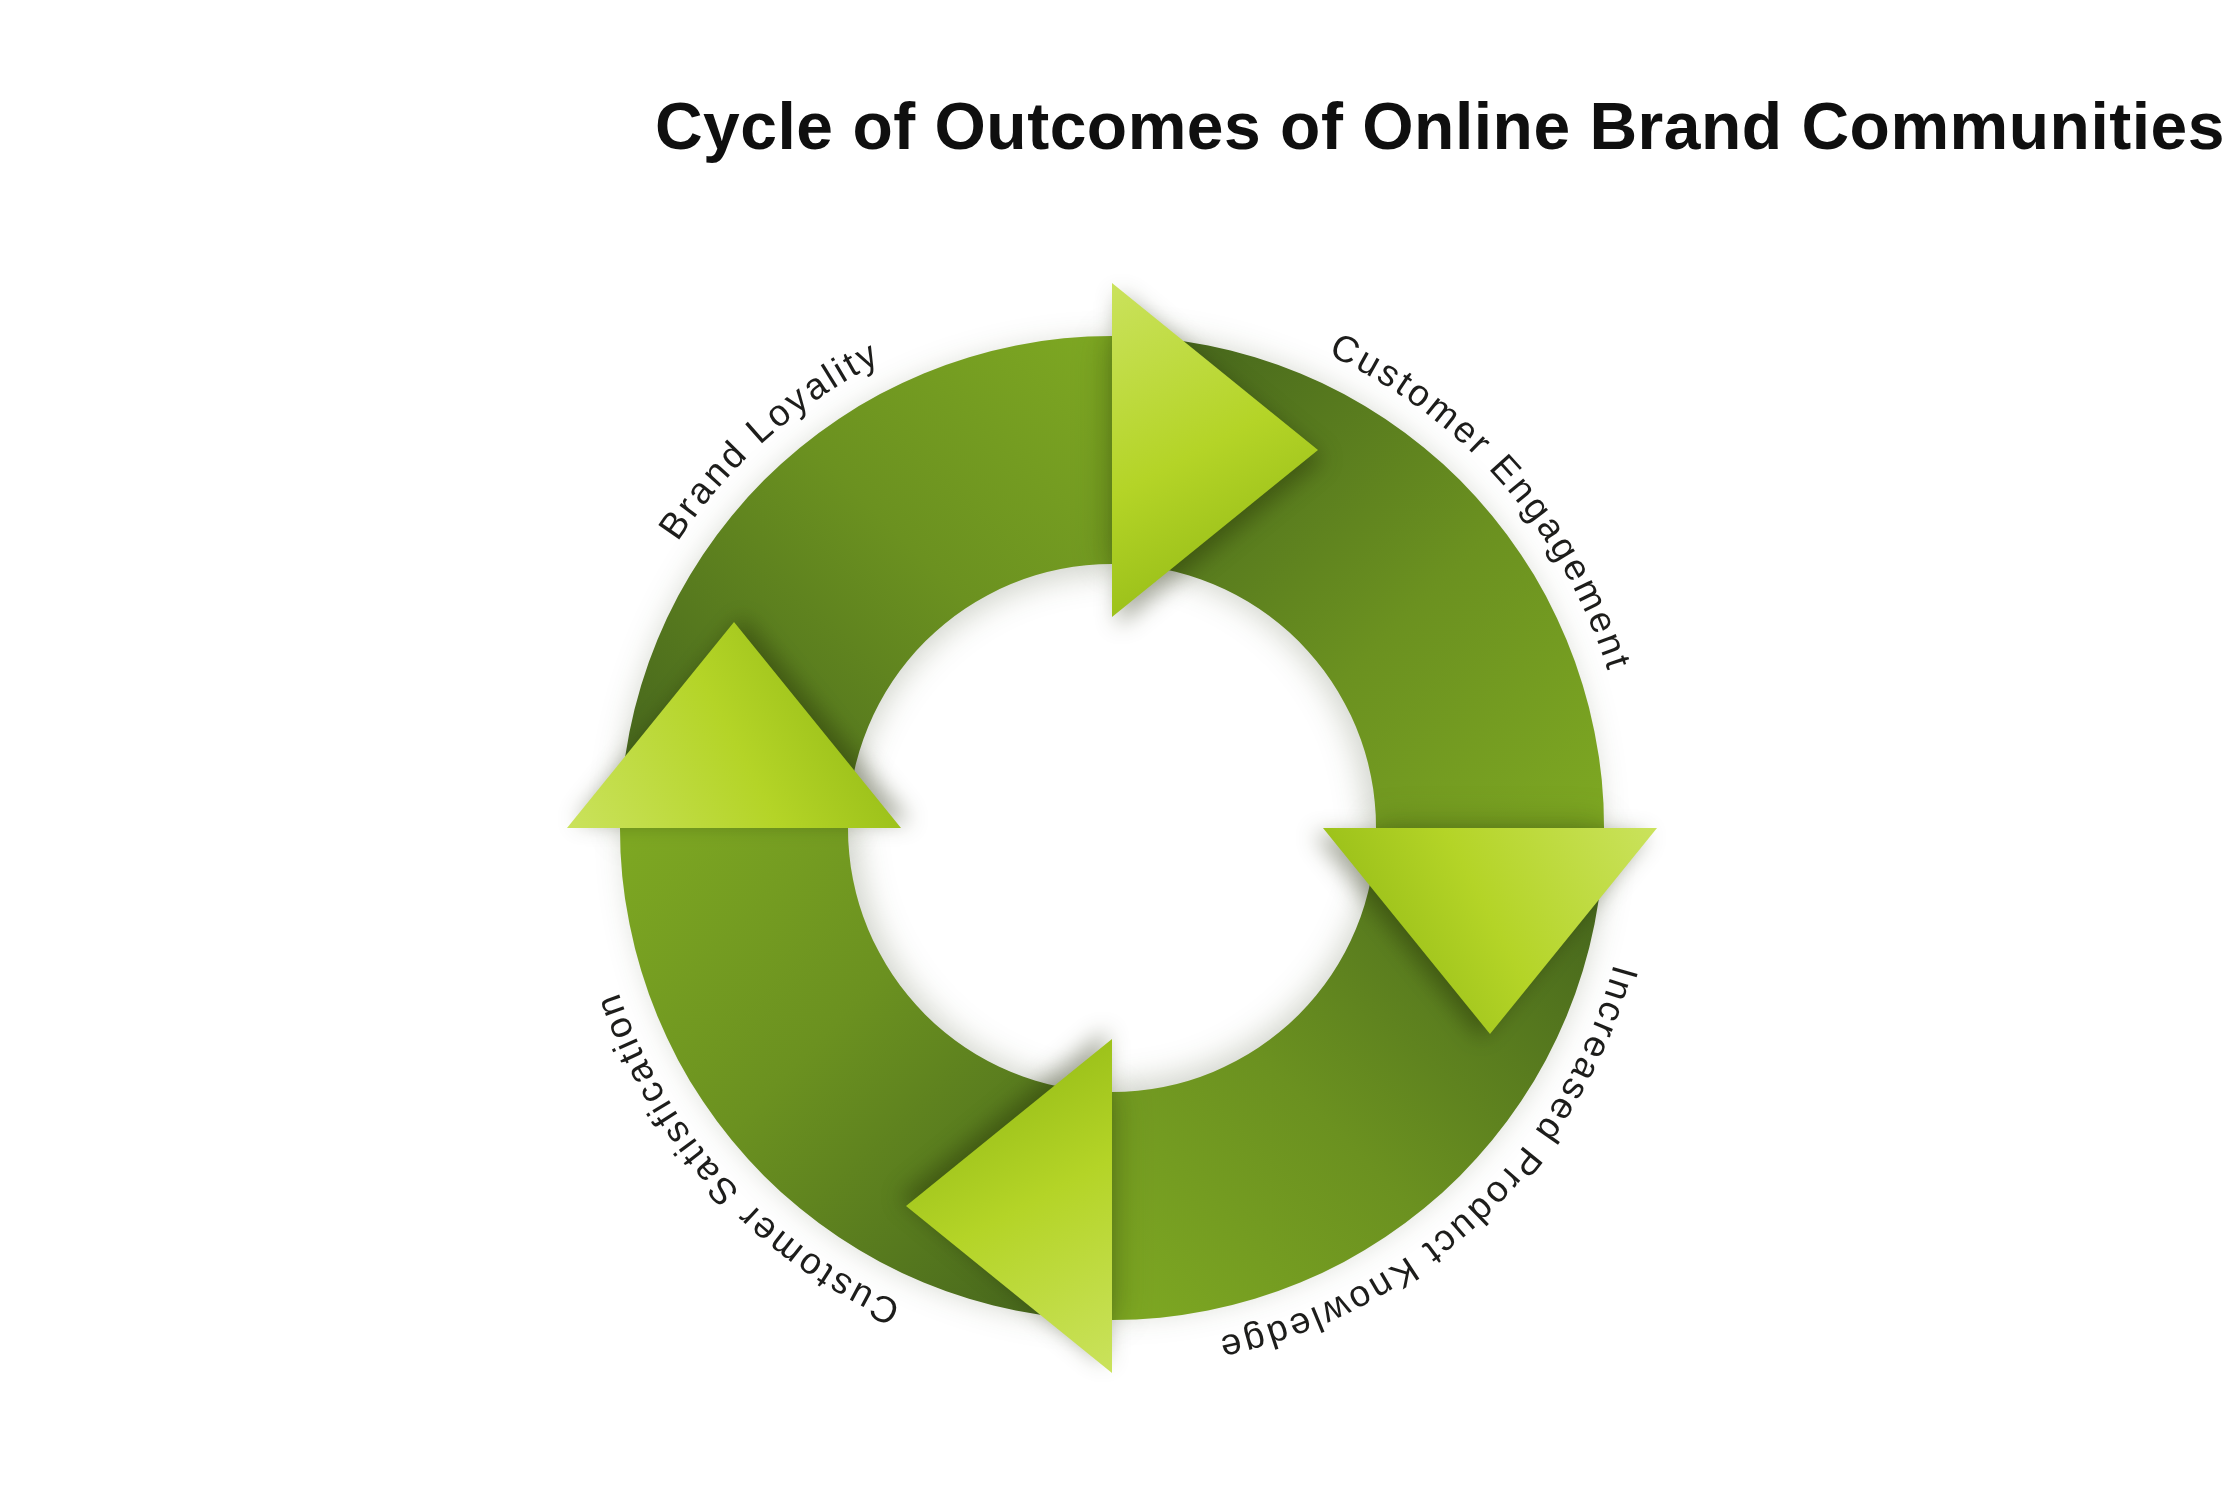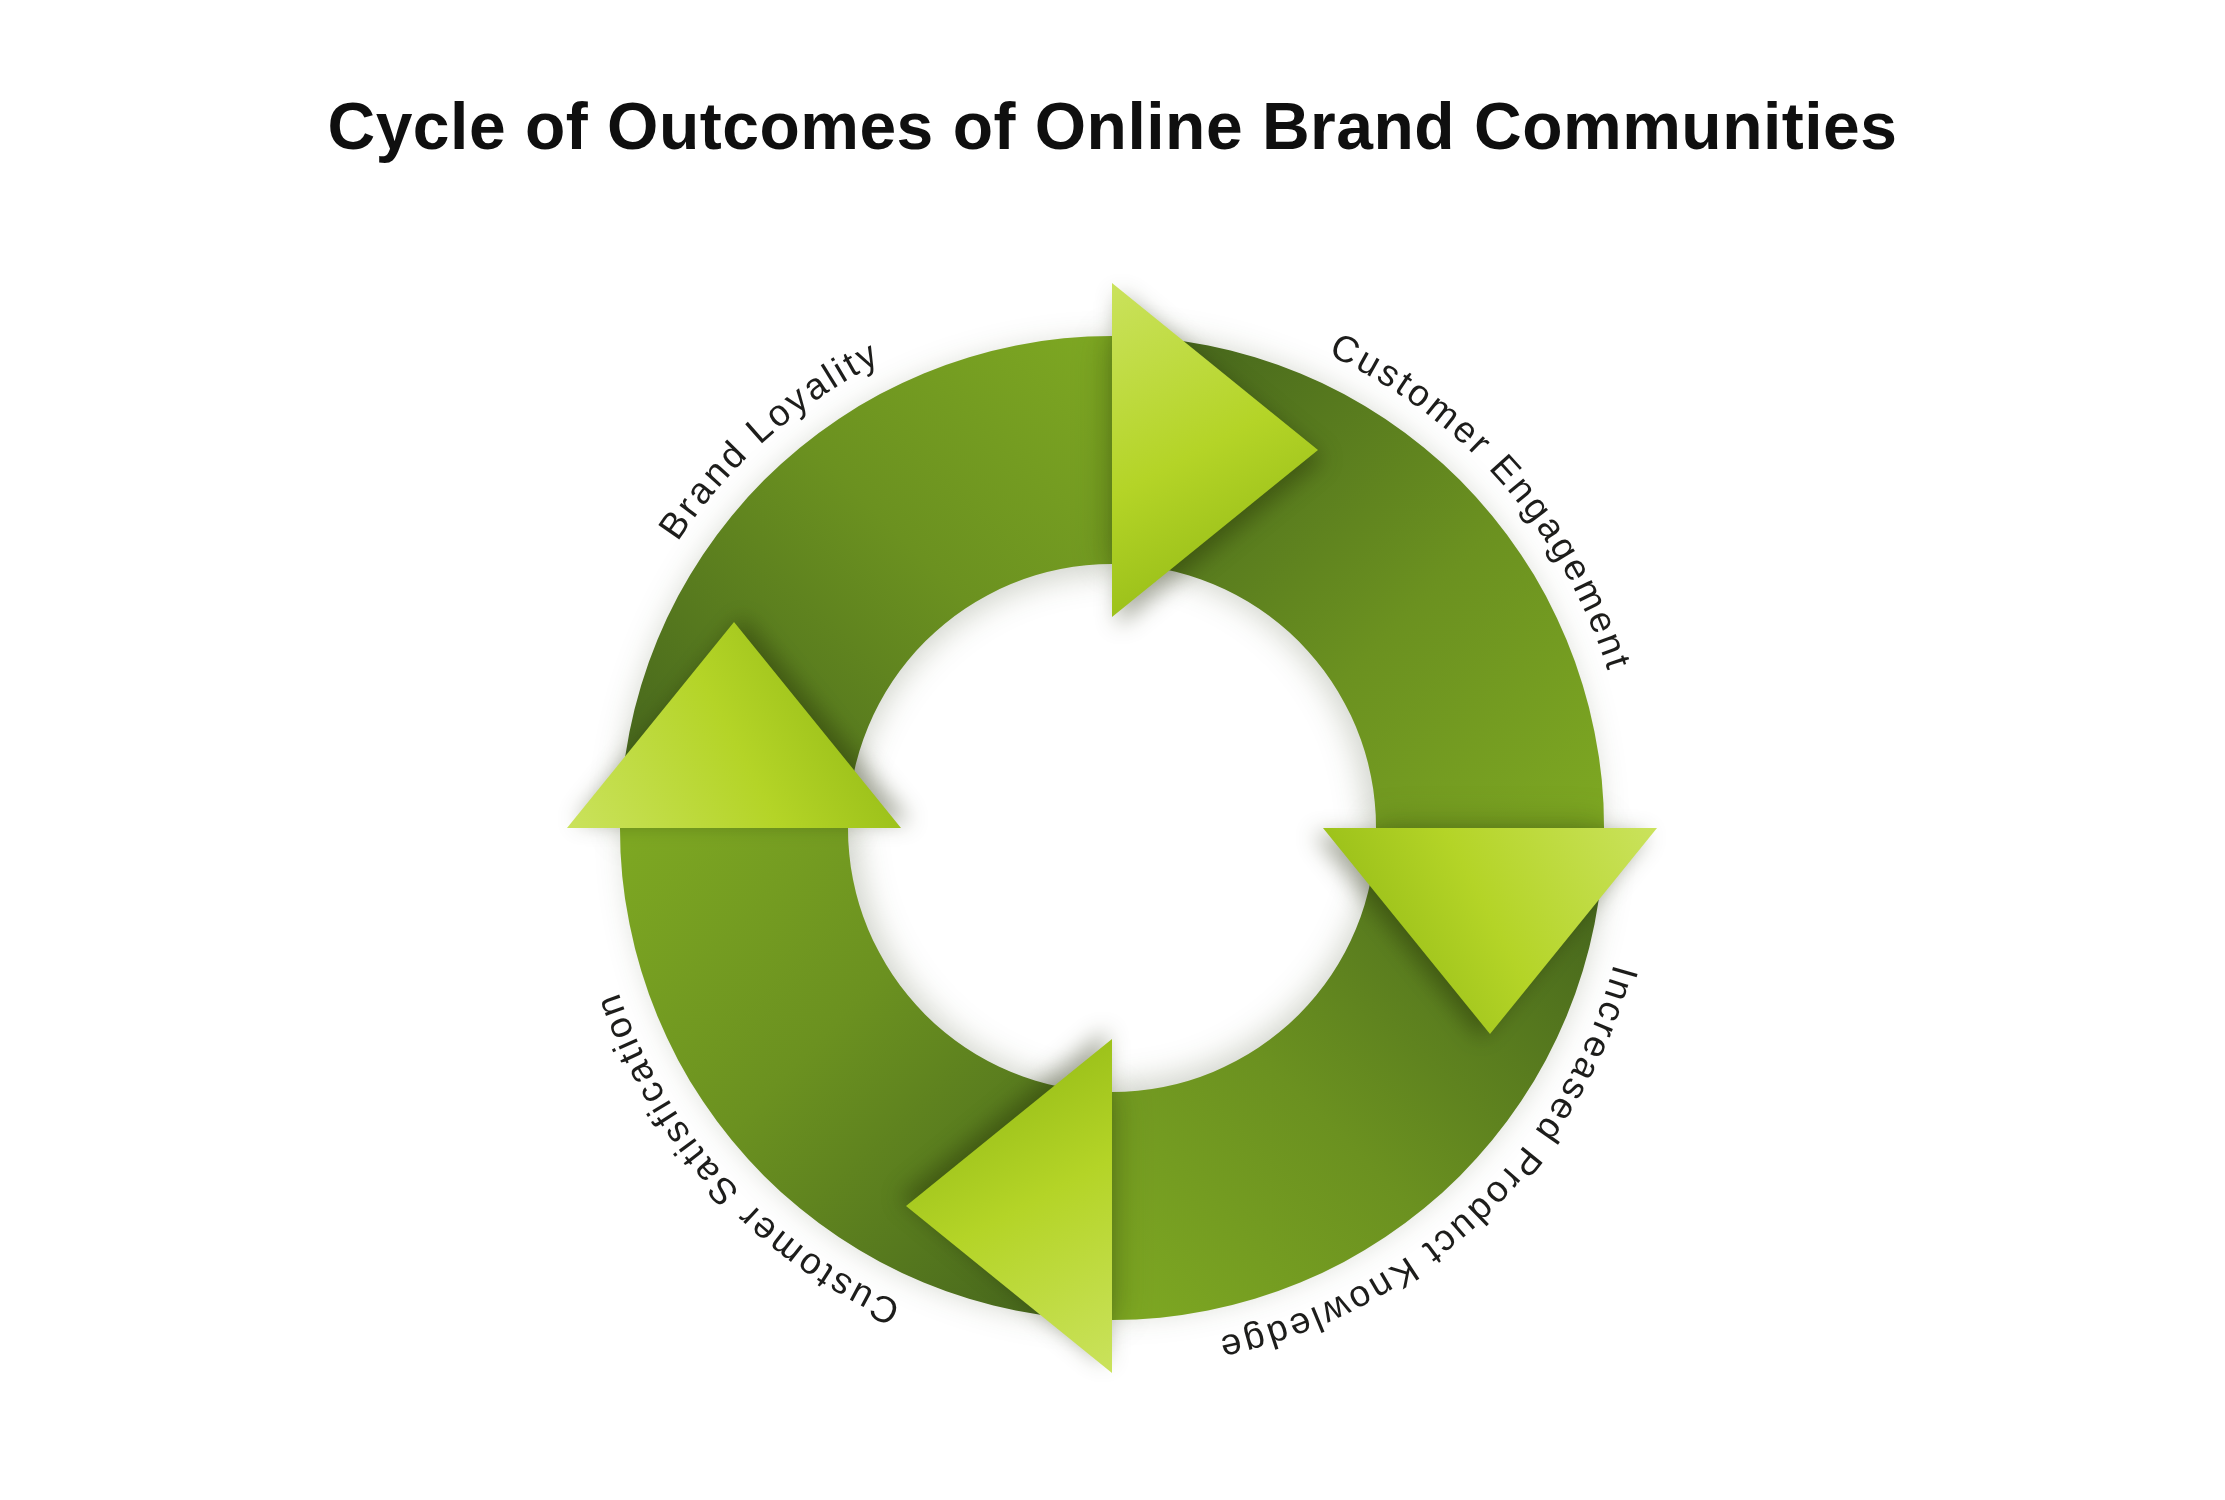--- a/index.html
+++ b/index.html
@@ -16,21 +16,21 @@
     width: 2225px;
     height: 1500px;
     background: #ffffff;
   }
   .diagram-title {
     position: absolute;
     top: 88px;
     left: 0;
     width: 100%;
     margin: 0;
-    text-align: center;
+    text-align: right;
     font-family: "Liberation Sans", sans-serif;
     font-weight: 800;
     font-size: 66px;
     letter-spacing: 0.5px;
     color: #0f0f0f;
   }
   .cycle-svg {
     position: absolute;
     inset: 0;
     width: 2225px;

